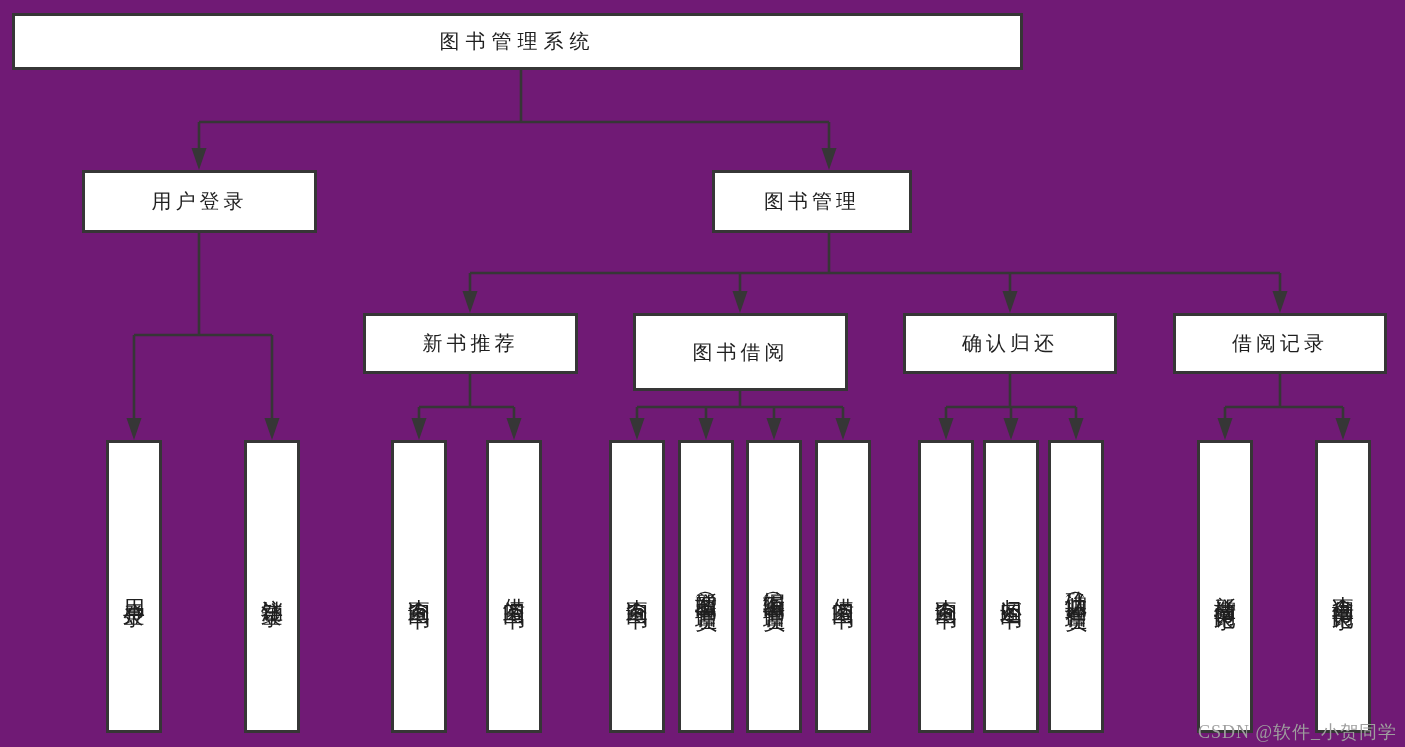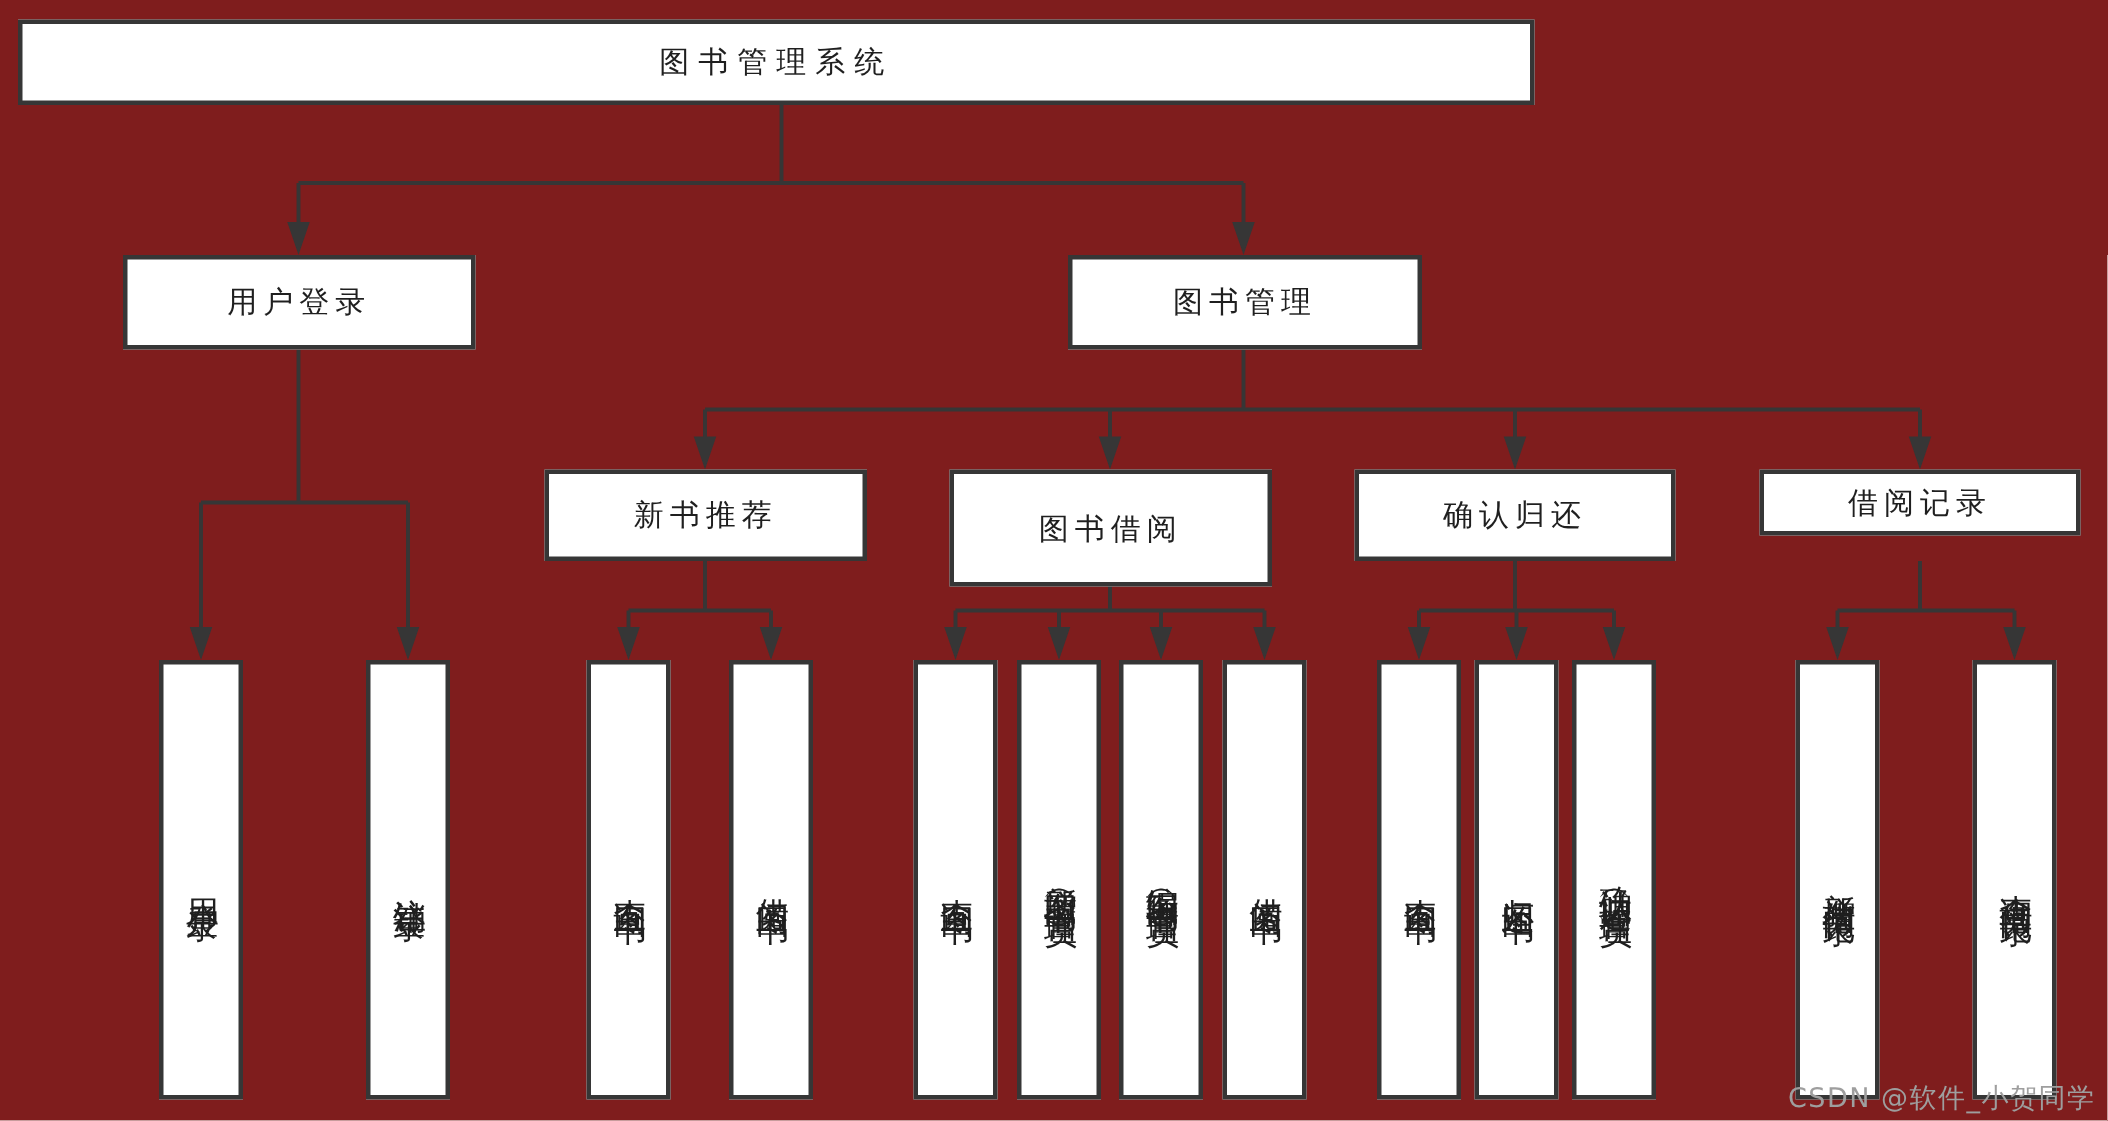--- a/index.html
+++ b/index.html
@@ -5,22 +5,23 @@
   html, body {
     margin: 0;
     padding: 0;
     background: #ffffff;
     font-family: "DejaVu Sans", "Liberation Sans", sans-serif;
   }
   .canvas {
     position: relative;
     width: 1405px;
     height: 747px;
-    background: #7f1d1d;
+    background: #701a75;
     overflow: hidden;
+    font-family: Liberation Serif, serif;
   }
   .connectors {
     position: absolute;
     left: 0; top: 0;
     width: 1405px;
     height: 747px;
   }
   .connectors path {
     fill: none;
     stroke: #363636;
@@ -104,26 +105,26 @@
     <g>
       <path d="M1280 374 V407 M1225 407 H1343 M1225 407 V422 M1343 407 V422"></path>
       <polygon points="1217.5,418 1232.5,418 1225,440"></polygon>
       <polygon points="1335.5,418 1350.5,418 1343,440"></polygon>
     </g>
   </svg>
 
   <div class="node" style="left:12px; top:13px; width:1011px; height:57px; letter-spacing:6px;">图书管理系统</div>
 
   <div class="node" style="left:82px; top:170px; width:235px; height:63px;">用户登录</div>
-  <div class="node" style="left:712px; top:170px; width:236px; height:63px;">图书管理</div>
+  <div class="node" style="left:712px; top:170px; width:200px; height:63px;">图书管理</div>
 
   <div class="node" style="left:363px; top:313px; width:215px; height:61px;">新书推荐</div>
   <div class="node" style="left:633px; top:313px; width:215px; height:78px;">图书借阅</div>
   <div class="node" style="left:903px; top:313px; width:214px; height:61px;">确认归还</div>
-  <div class="node" style="left:1173px; top:313px; width:214px; height:44px;">借阅记录</div>
+  <div class="node" style="left:1173px; top:313px; width:214px; height:61px;">借阅记录</div>
 
   <div class="node vert" style="left:106px; top:440px; width:56px; height:293px;">用户登录</div>
   <div class="node vert" style="left:244px; top:440px; width:56px; height:293px;">注销登录</div>
 
   <div class="node vert" style="left:391px; top:440px; width:56px; height:293px;">查询图书</div>
   <div class="node vert" style="left:486px; top:440px; width:56px; height:293px;">借阅图书</div>
 
   <div class="node vert" style="left:609px; top:440px; width:56px; height:293px;">查询图书</div>
   <div class="node vert" style="left:678px; top:440px; width:56px; height:293px;">新增图书（管理员）</div>
   <div class="node vert" style="left:746px; top:440px; width:56px; height:293px;">编辑图书（管理员）</div>

